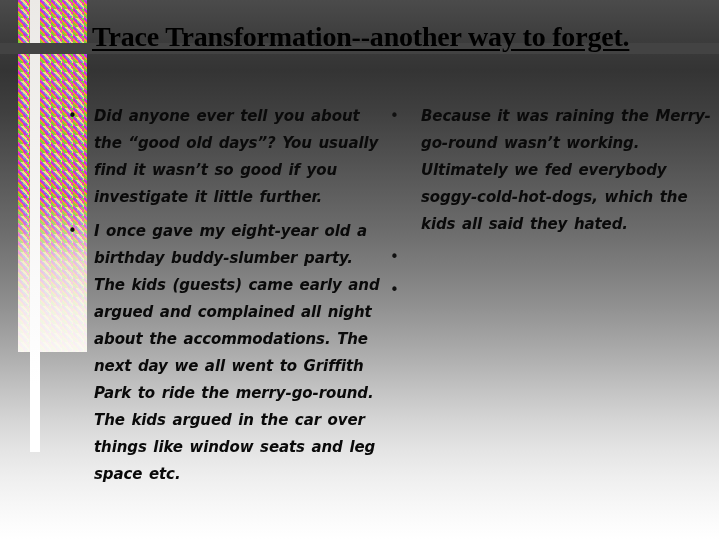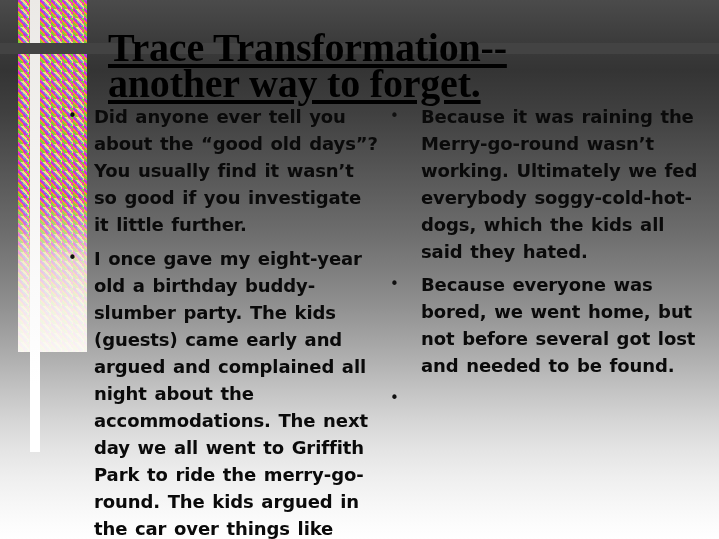--- a/index.html
+++ b/index.html
@@ -107,25 +107,25 @@
   }
 
   
   #title-block {
     position: absolute;
     left: 92px;
     top: 14px;
     width: 560px;
   }
   .slide-title {
-    margin: 16px;
+    margin: 0;
     font-family: "Liberation Serif", "DejaVu Serif", serif;
     font-weight: bold;
-    font-size: 40px;
-    line-height: 36px;
+    font-size: 28px;
+    line-height: 46px;
     color: #000000;
     text-decoration: underline;
     text-underline-offset: 3px;
     letter-spacing: -0.2px;
   }
 
   
   .body-col {
     position: absolute;
     top: 103px;
@@ -144,25 +144,26 @@
     color: #101010;
     font-size: 15px;
     line-height: 27px;
     text-align: left;
     padding-left: 2px;
   }
   .bullet-text {
     flex: 1 1 auto;
     font-family: "DejaVu Sans", sans-serif;
     font-weight: bold;
-    font-size: 18px;
+    font-size: 15px;
     line-height: 27px;
     color: #0a0a0a;
     word-spacing: 1.5px;
     letter-spacing: -0.1px;
+    font-style: italic;
   }
   #col-left .bullet-mark  { width: 26px; }
   #col-right .bullet-mark { width: 31px; }
   #col-right .bullet-item { margin-bottom: 6px; }
 </style>
 </head>
 <body>
 
 <div id="slide">
 
@@ -188,20 +189,19 @@
     </div>
   </div>
 
   <div class="body-col" id="col-right">
     <div class="bullet-item">
       <span class="bullet-mark">•</span>
       <span class="bullet-text">Because it was raining the Merry-go-round wasn’t working.  Ultimately we fed everybody soggy-cold-hot-dogs, which the kids all said they hated.</span>
     </div>
     <div class="bullet-item">
       <span class="bullet-mark">•</span>
-      <span class="bullet-text">Because everyone was bored, we went home, but not before several got lost and needed to be found.</span>
     </div>
     <div class="bullet-item">
       <span class="bullet-mark">•</span>
     </div>
   </div>
 
 </div>
 
 </body></html>

